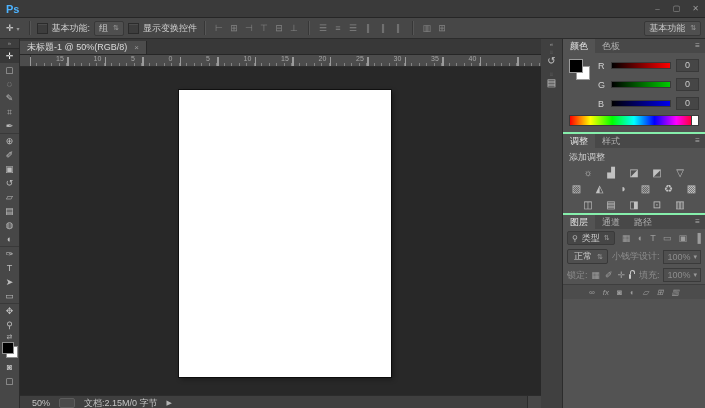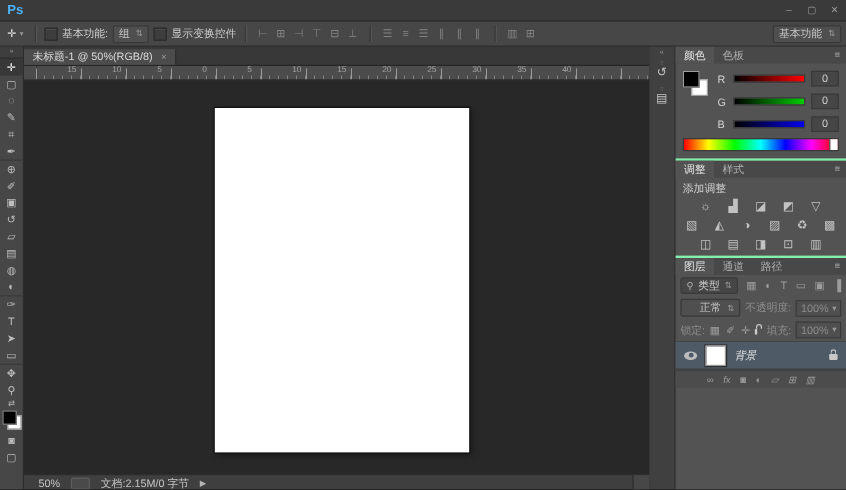--- a/index.html
+++ b/index.html
@@ -374,21 +374,21 @@
               <span class="lp-icon">▣</span>
             </span>
           <span class="lp-icon">▐</span>
         </div>
 
         <div class="lp-row">
           <span class="select blend-select">
             <span>正常</span>
             <span class="updn">⇅</span>
           </span>
-          <span class="dim">不透明度:</span>
+          <span class="dim">小钱学设计:</span>
           <span class="val-box">
             <span>100%</span>
             <span class="updn">▾</span>
           </span>
         </div>
 
         <div class="lp-row">
           <span class="dim">锁定:</span>
           <span style="display:flex;gap:5px">
 
@@ -398,26 +398,20 @@
             </span>
           <span class="padlock"></span>
           <span class="flex1"></span>
           <span class="dim">填充:</span>
           <span class="val-box">
             <span>100%</span>
             <span class="updn">▾</span>
           </span>
         </div>
 
-        <div class="layer-row">
-          <span class="eye"></span>
-          <span class="layer-thumb"></span>
-          <span class="layer-name">背景</span>
-          <span class="padlock"></span>
-        </div>
 
 
         <div class="lp-bottom">
 
         <span class="lp-icon">∞</span>
             <span class="lp-icon">fx</span>
             <span class="lp-icon">◙</span>
             <span class="lp-icon">◐</span>
             <span class="lp-icon">▱</span>
             <span class="lp-icon">⊞</span>

